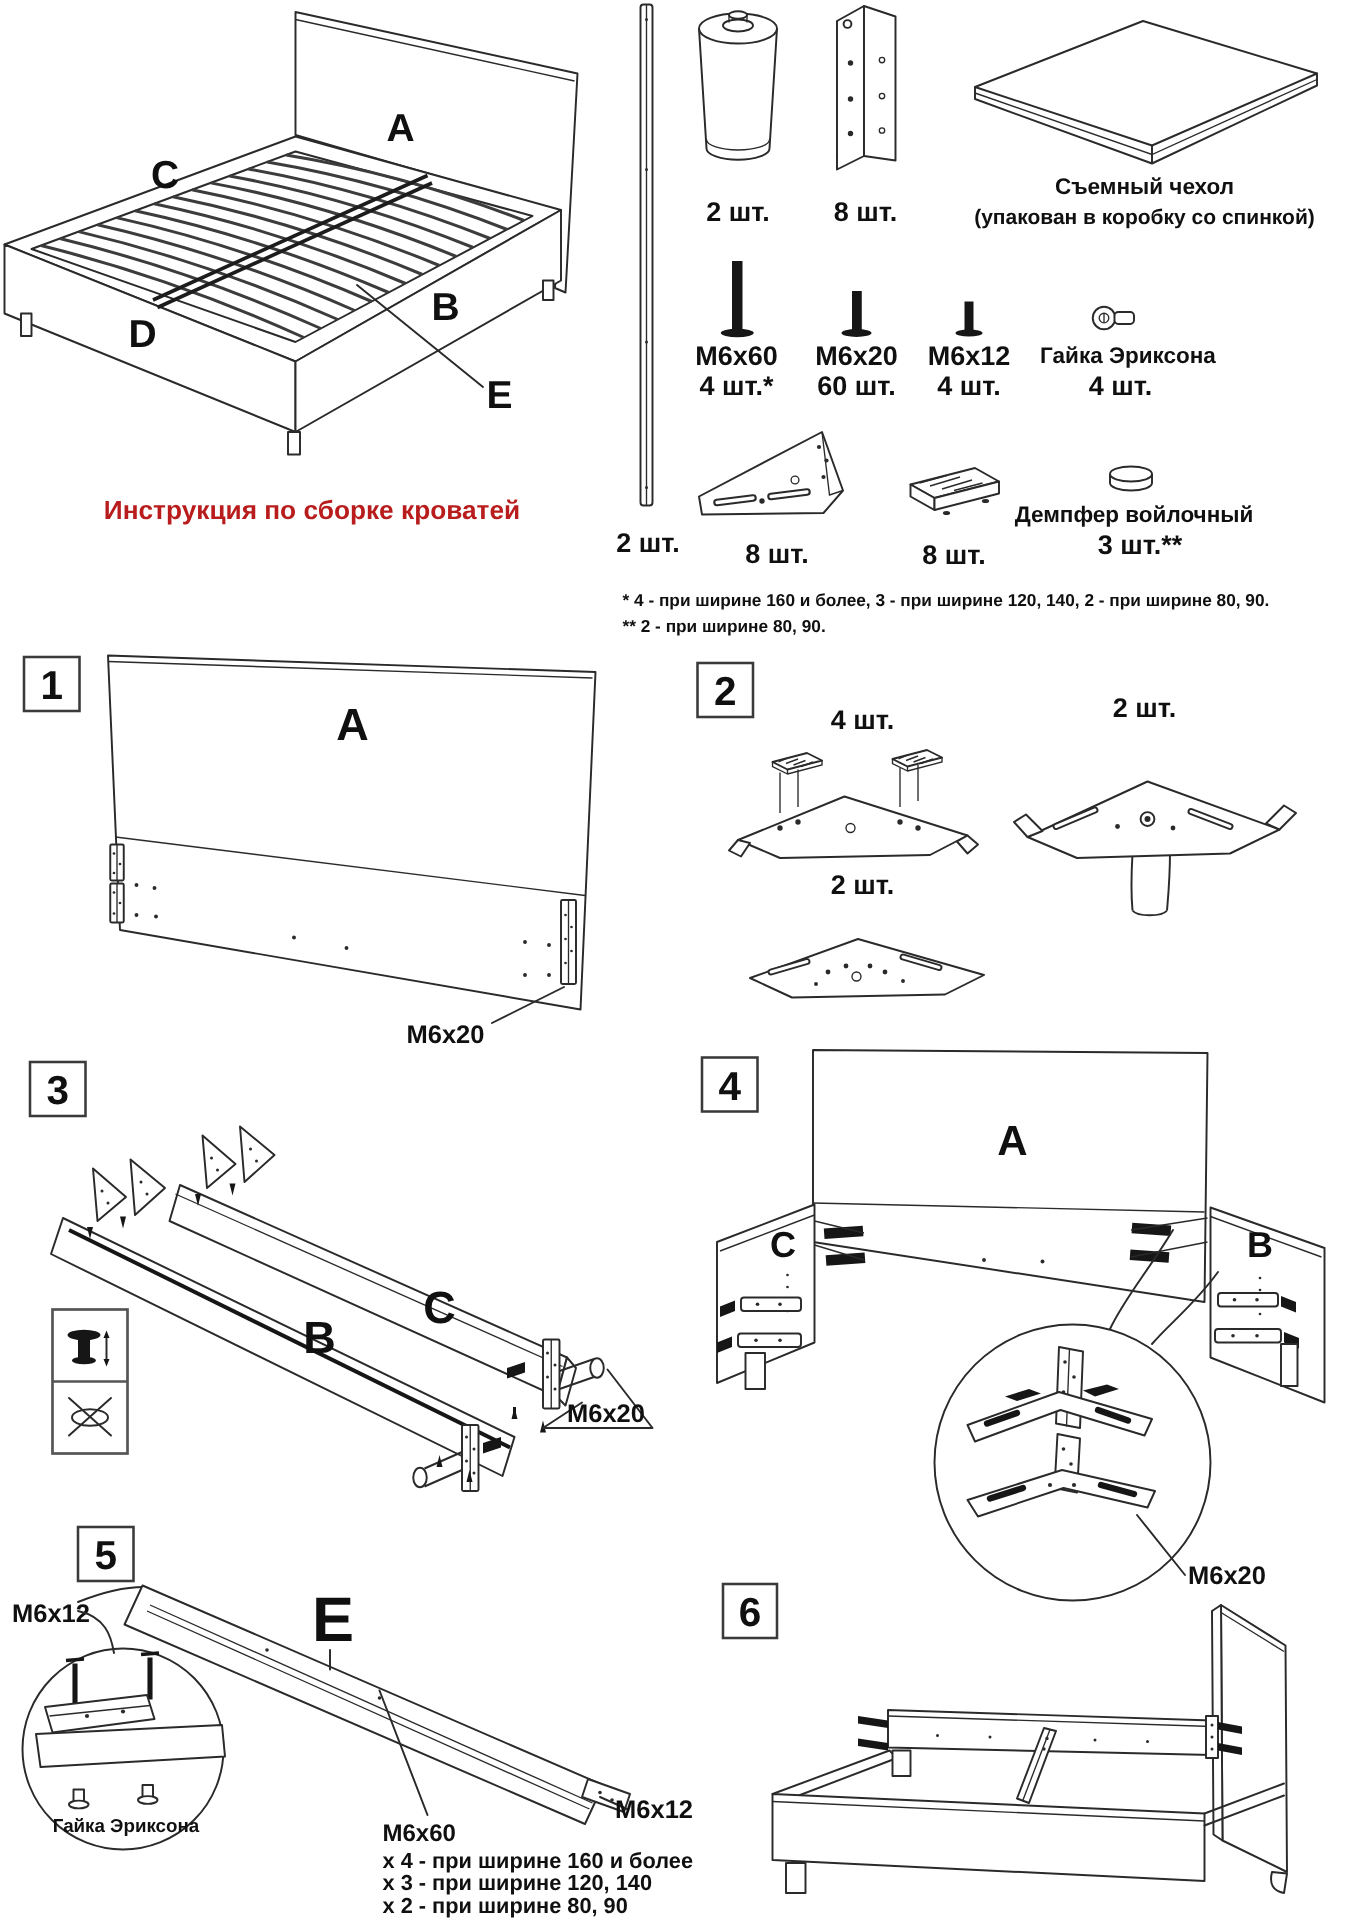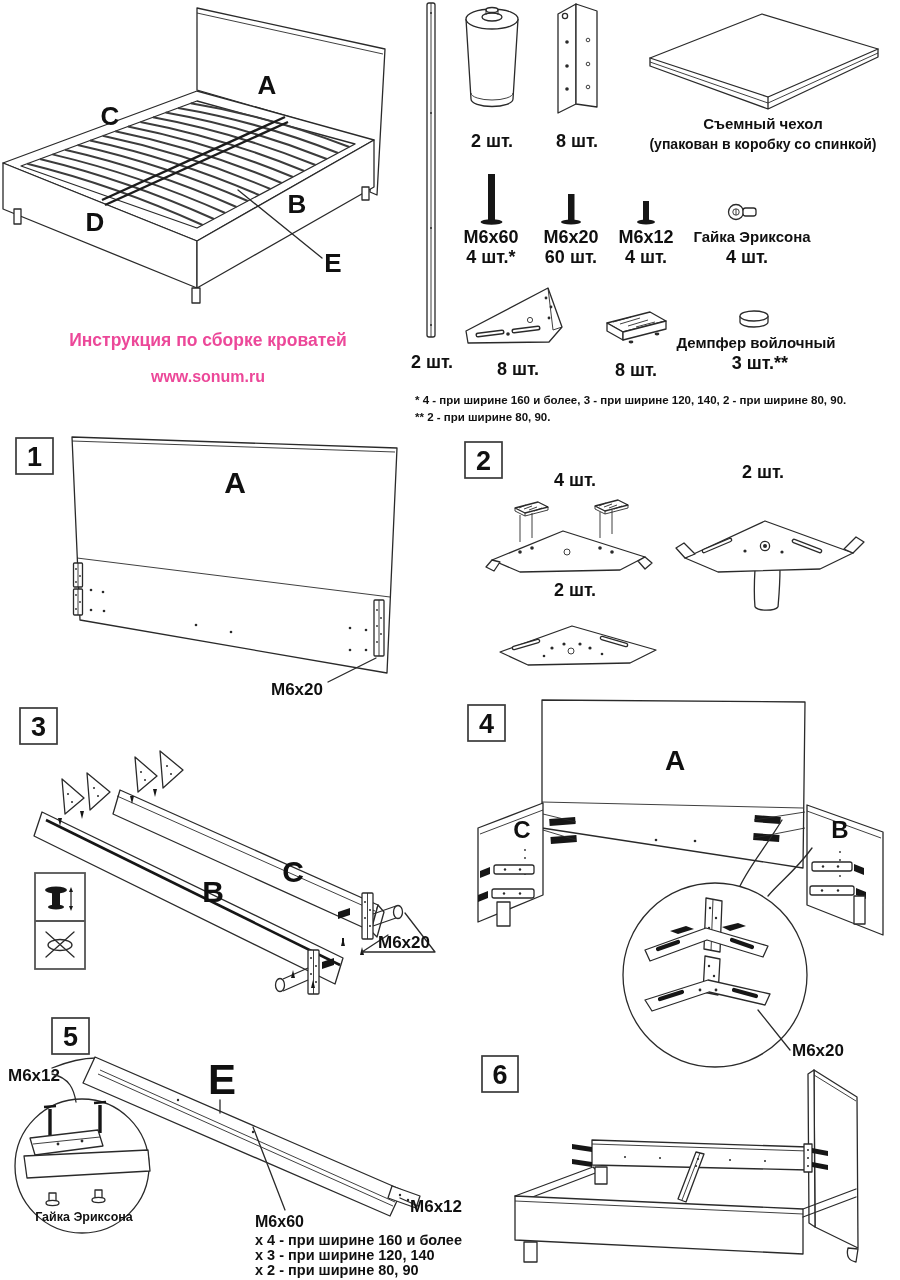--- a/index.html
+++ b/index.html
@@ -11,21 +11,21 @@
   .fw{fill:#ffffff;stroke:#2a2a2a;stroke-width:1.3;stroke-linejoin:round;}
   .dk{fill:#161616;stroke:none;}
   .dot{fill:#2a2a2a;stroke:none;}
   .thin{stroke:#2a2a2a;stroke-width:.9;fill:none;}
   .stepbox{fill:#fff;stroke:#3a3a3a;stroke-width:1.7;}
   .stepnum{font-size:27px;}
   .qty{font-size:18px;}
   .partname{font-size:15px;}
   .big{font-size:26px;}
   .fast{font-size:17px;}
-  .title-block{position:absolute;left:30px;top:330px;width:356px;text-align:center;color:#ec4899;}
+  .title-block{position:absolute;left:30px;top:330px;width:356px;text-align:center;color:#b91c1c;}
   .title-block .t{font-size:17.5px;font-weight:bold;line-height:21px;}
   .title-block .w{font-size:16px;font-weight:bold;margin-top:17px;}
 </style>
 </head>
 <body>
 
 <div class="page">
 
   <svg style="left:0;top:0" width="420" height="315" viewBox="0 0 420 315">
     <g>
@@ -46,21 +46,20 @@
     </g>
     <text class="big" x="267" y="94" text-anchor="middle">A</text>
     <text class="big" x="110" y="125" text-anchor="middle">C</text>
     <text class="big" x="95" y="231" text-anchor="middle">D</text>
     <text class="big" x="297" y="213" text-anchor="middle">B</text>
     <text class="big" x="333" y="272" text-anchor="middle">E</text>
   </svg>
 
   <div class="title-block">
     <div class="t">Инструкция по сборке кроватей</div>
-    <div class="w">www.sonum.ru</div>
   </div>
 
   <svg style="left:400px;top:0" width="500" height="430" viewBox="0 0 500 430">
 
     <g>
       <rect class="fw" x="27" y="3" width="8" height="334" rx="2"></rect>
       <path class="thin" d="M31,3 L31,337"></path>
       <circle class="dot" cx="31" cy="13" r="1"></circle>
         <circle class="dot" cx="31" cy="113" r="1"></circle>
       <circle class="dot" cx="31" cy="228" r="1"></circle>

